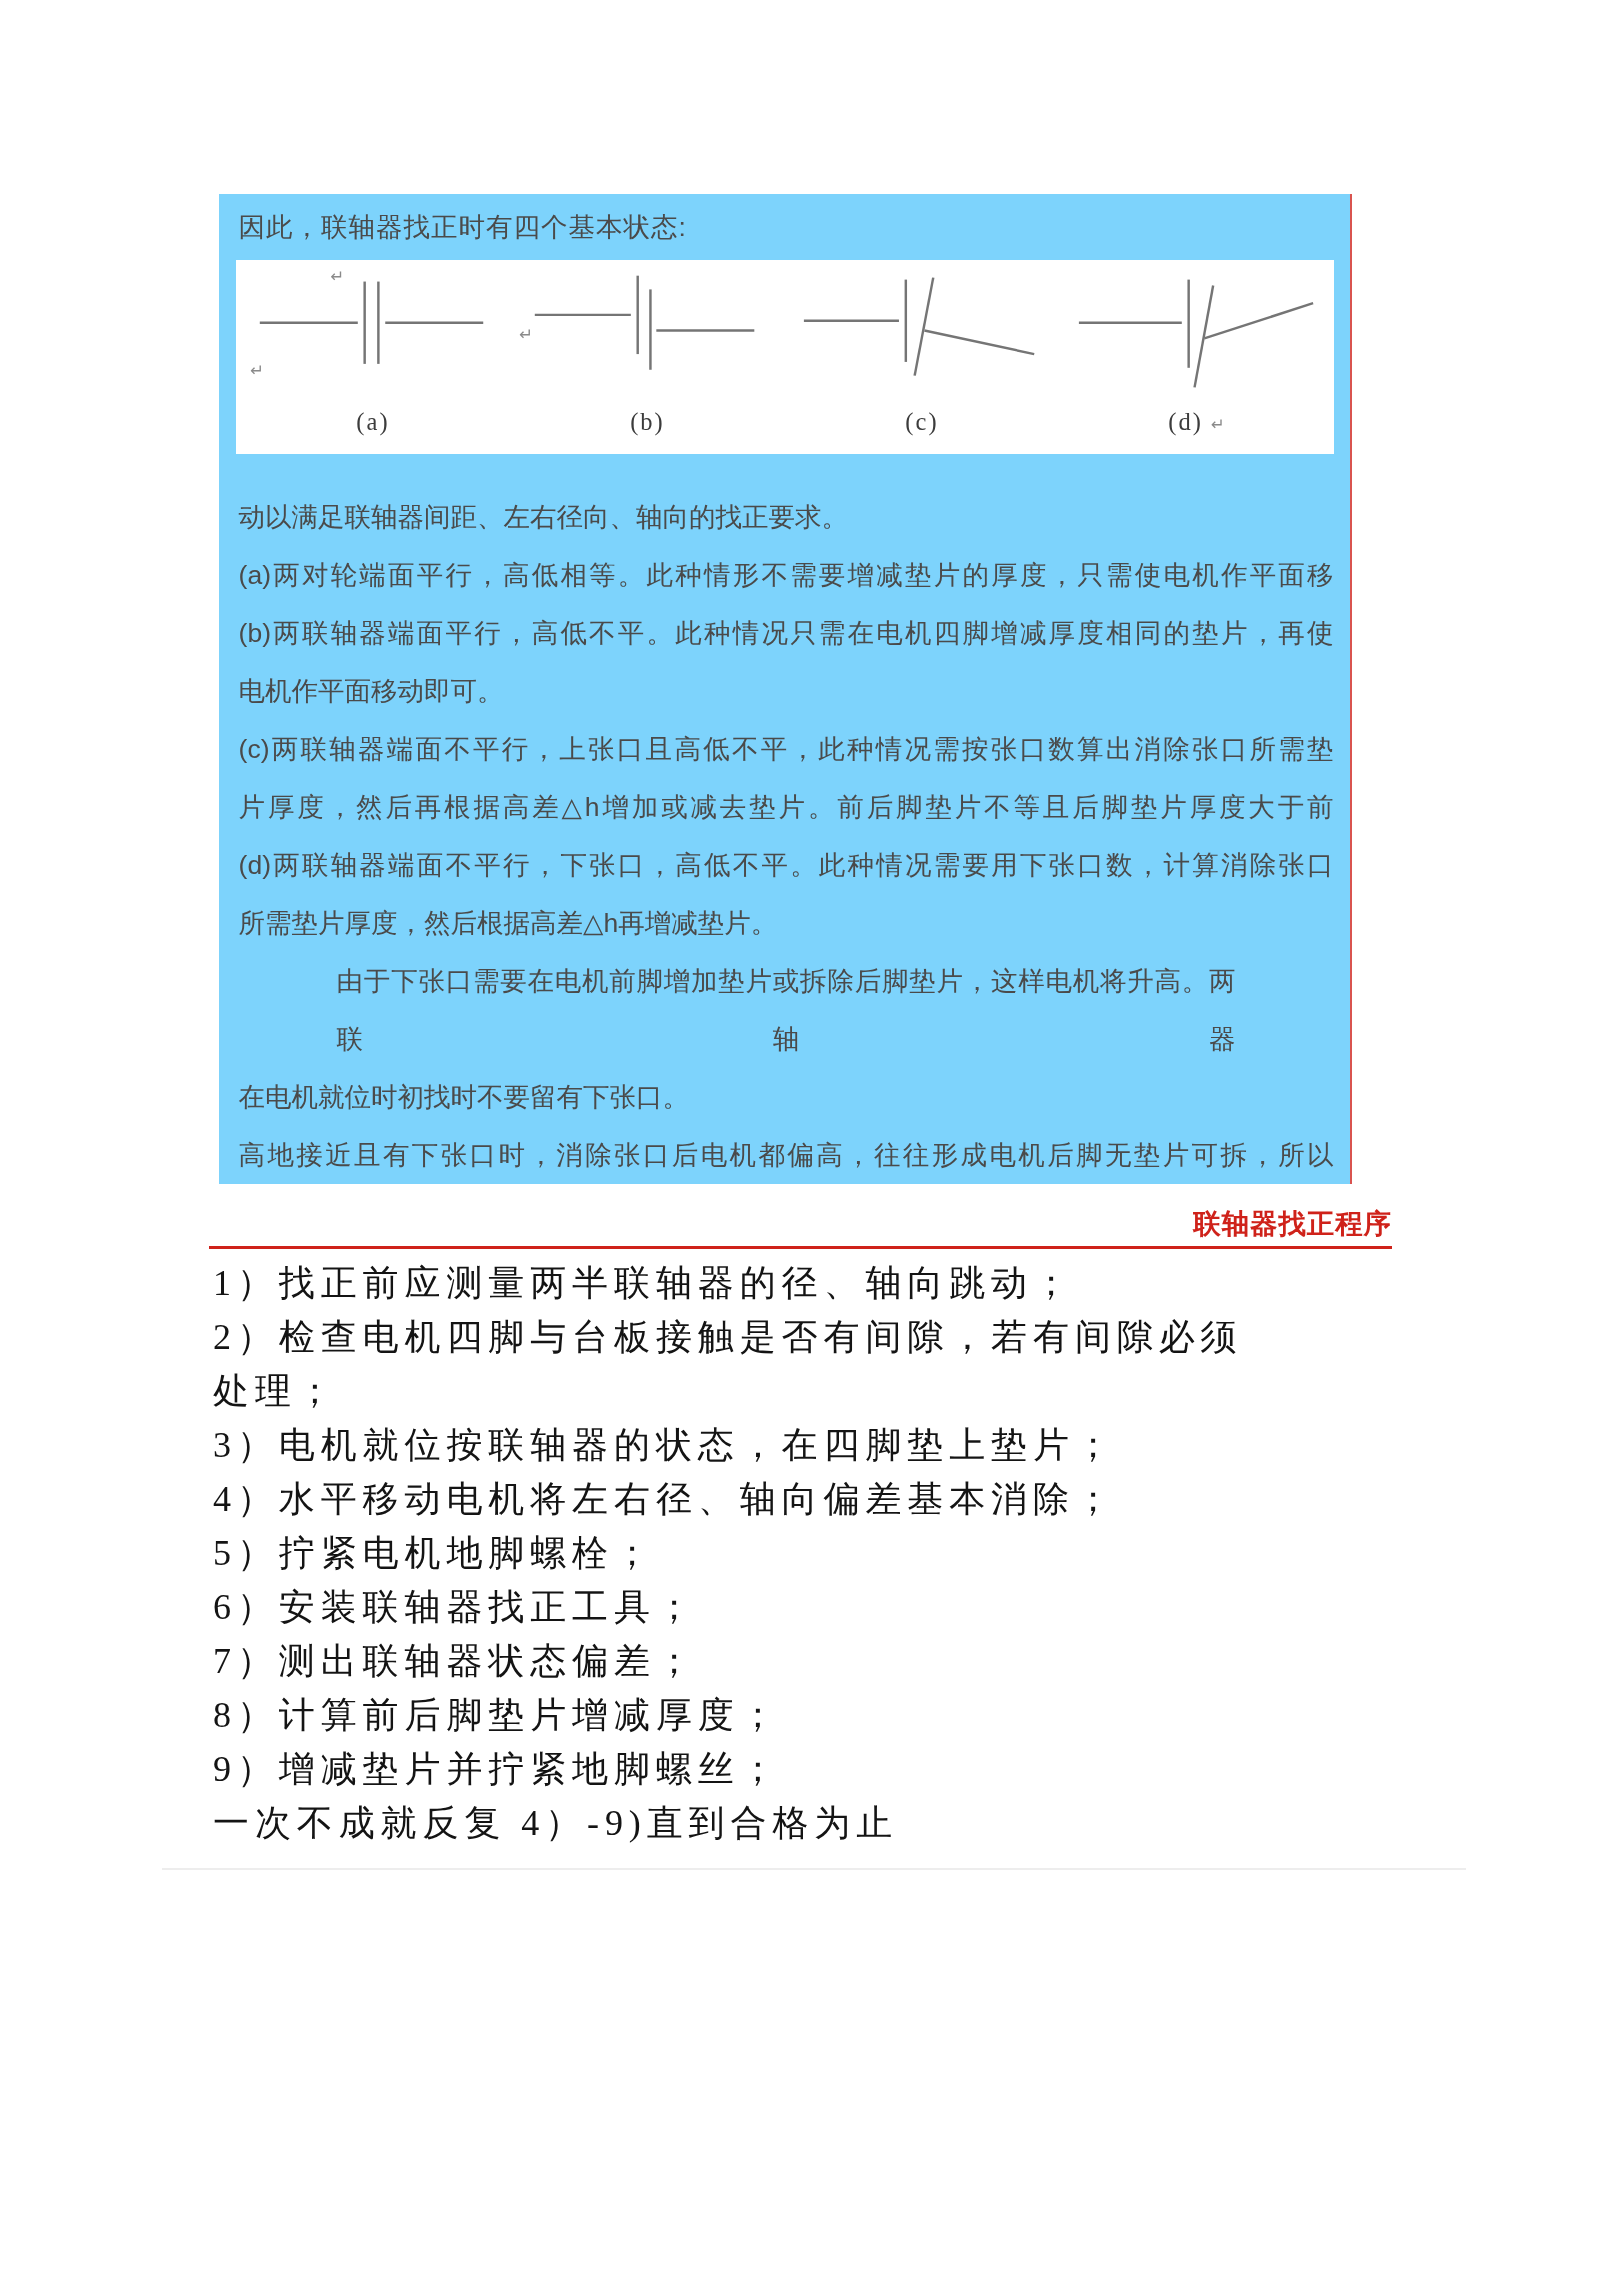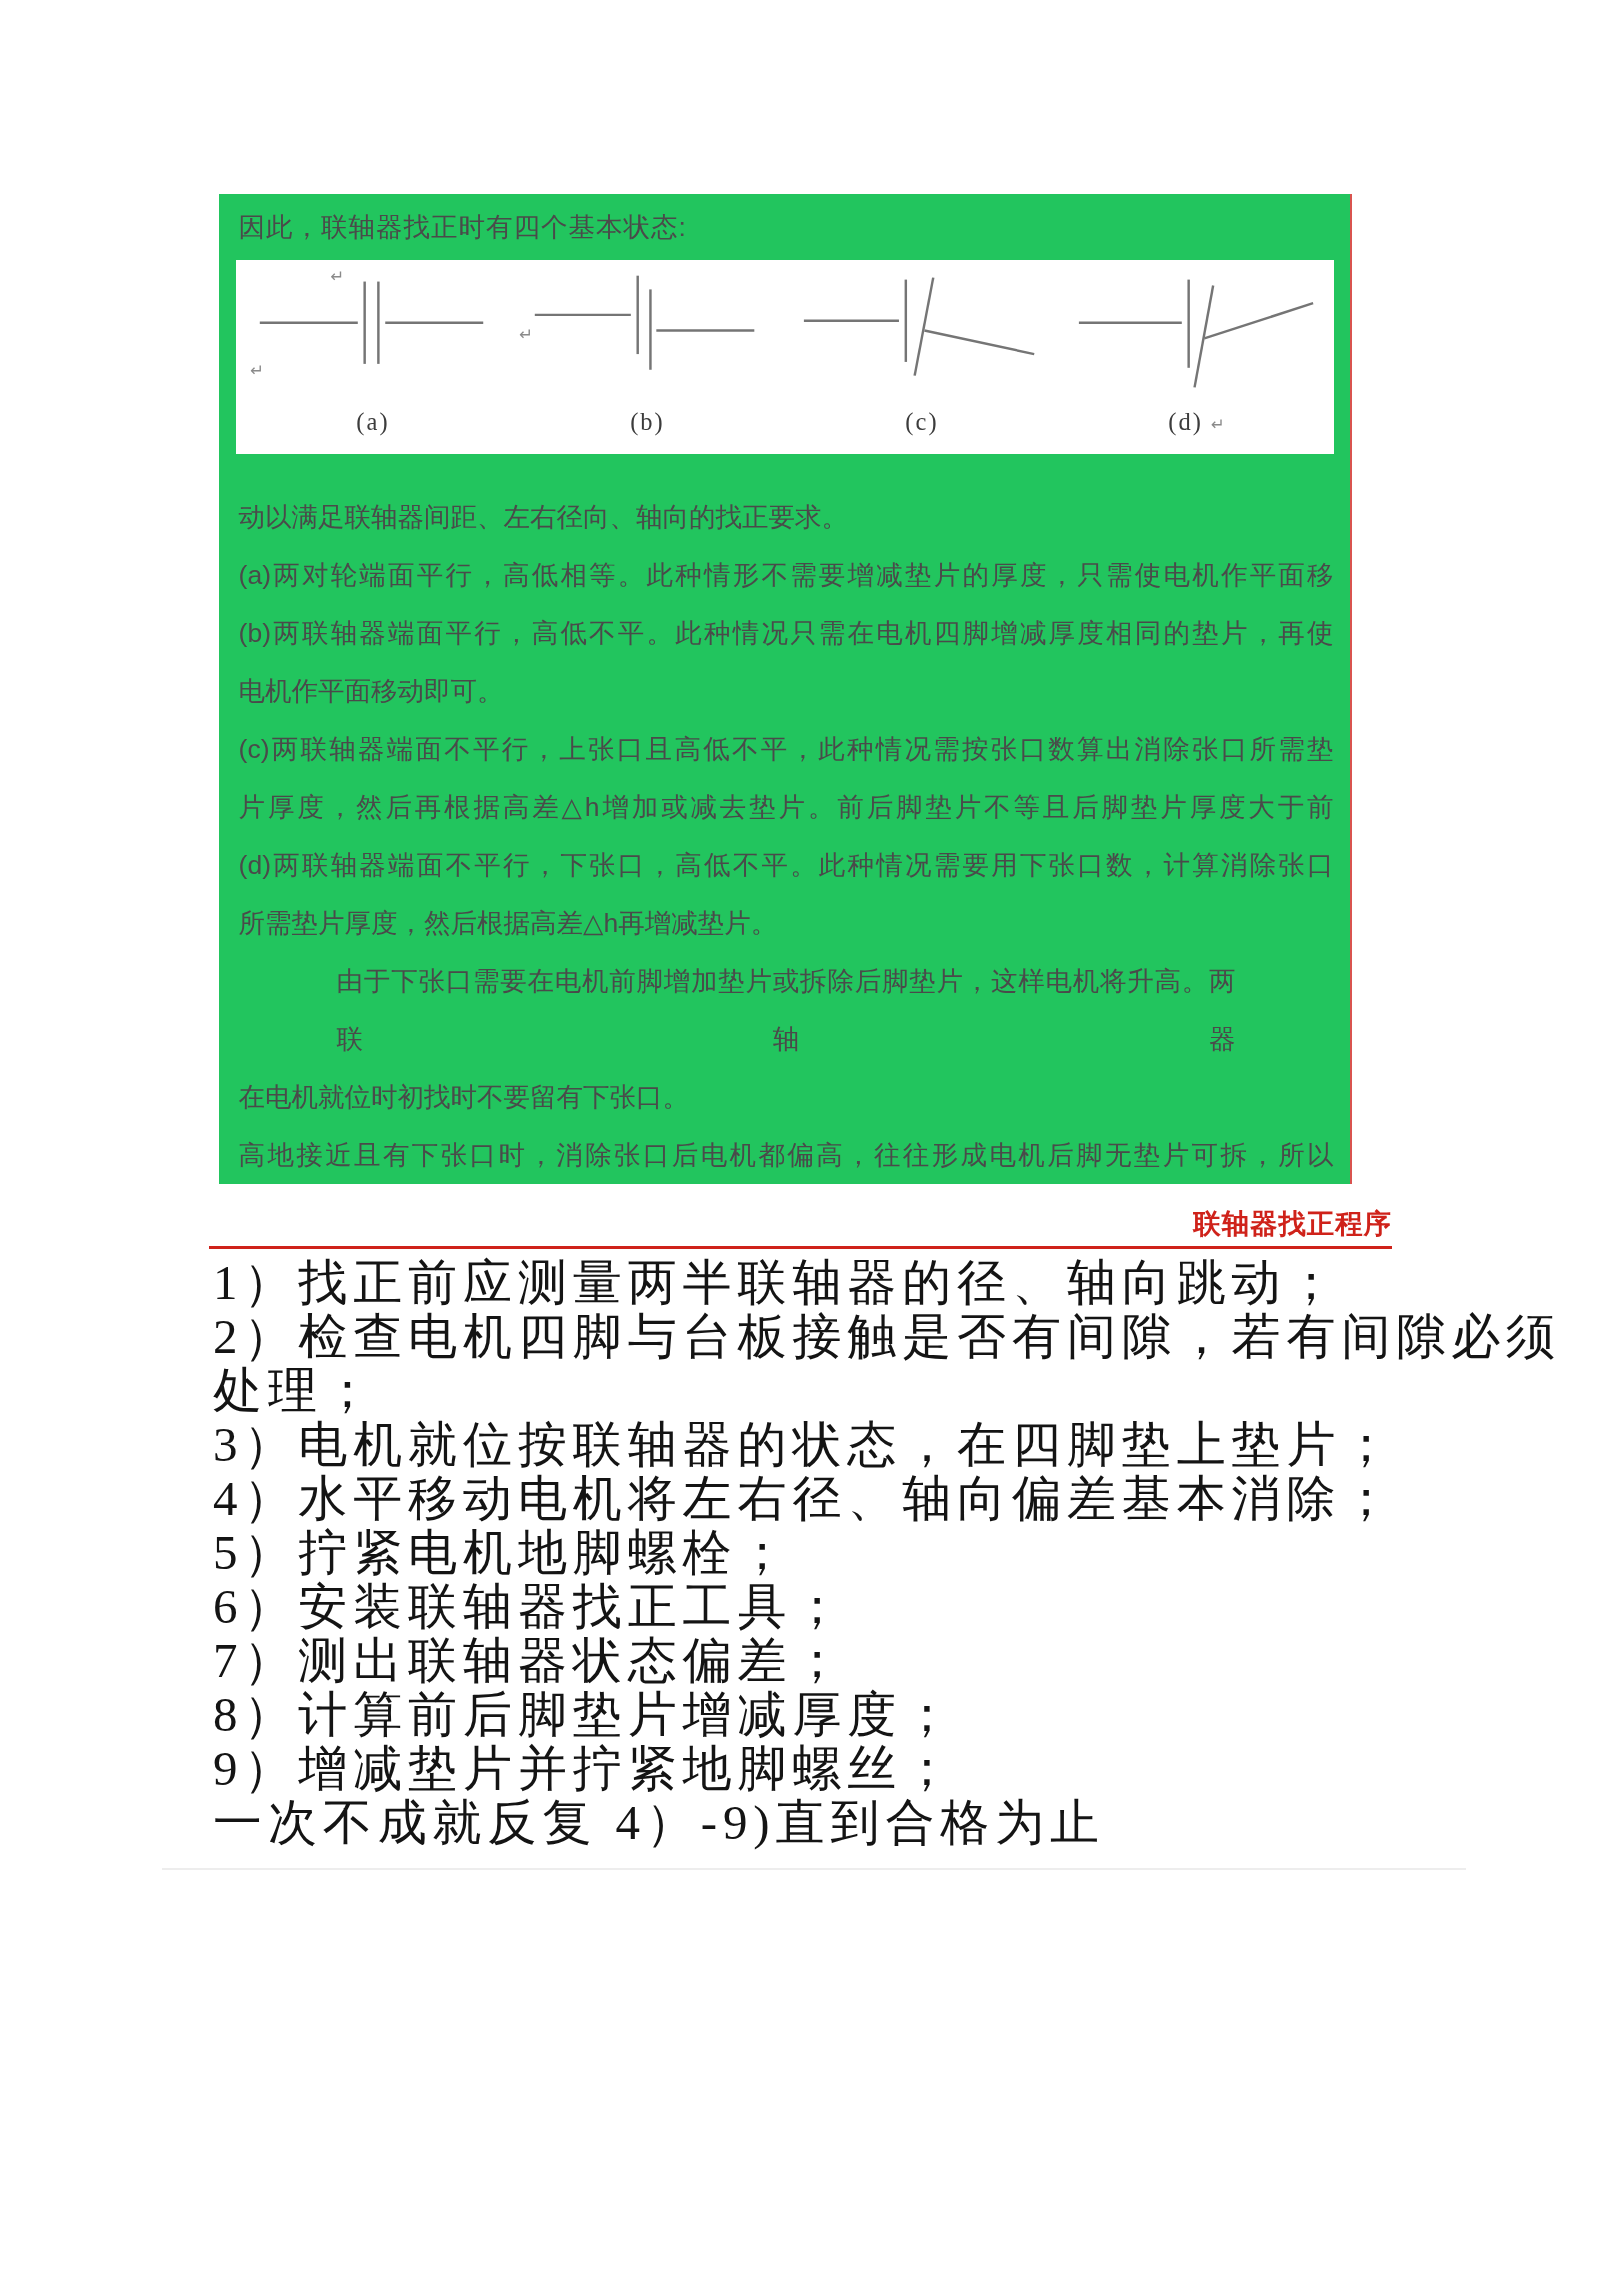--- a/index.html
+++ b/index.html
@@ -5,21 +5,21 @@
   * { margin:0; padding:0; box-sizing:border-box; }
   html,body { background:#ffffff; }
   body {
     width:1620px; min-height:2292px;
     font-family:"Liberation Sans","DejaVu Sans",sans-serif;
     position:relative;
   }
   
   .gray-box {
     margin:194px 268px 0 219px;
-    background:#22c55e;
+    background:#7dd3fc;
     border-right:2.9px solid #d9534f;
     padding:13.7px 19.6px 0 19.6px;
   }
   .gb-title {
     font-size:26.5px; line-height:39px; color:#4a4a4a;
     letter-spacing:1px;
   }
   
   .diagram {
     margin-left:-2.9px; margin-top:13.7px; margin-bottom:34px;
@@ -47,21 +47,21 @@
     border-bottom:3.9px solid #cf221a; padding:0 0 7.8px 9.8px;text-align:right;
   }
   .section-head {
     color:#cf221a; font-size:27.4px; font-weight:bold; line-height:29px;
     letter-spacing:1px;
   }
   
   .steps {
     margin:7.8px 0 0 213px;
     font-family:"Liberation Serif","DejaVu Serif",serif;
-    font-size:49px; line-height:54px; color:#141414;
+    font-size:36px; line-height:54px; color:#141414;
     letter-spacing:5.9px;
   }
   .steps .step-line { white-space:nowrap; }
   .divider {
     margin:17.6px 0 0 162px; width:1304px; height:2px; background:#ededed;
   }
 </style>
 </head>
 <body>
 

